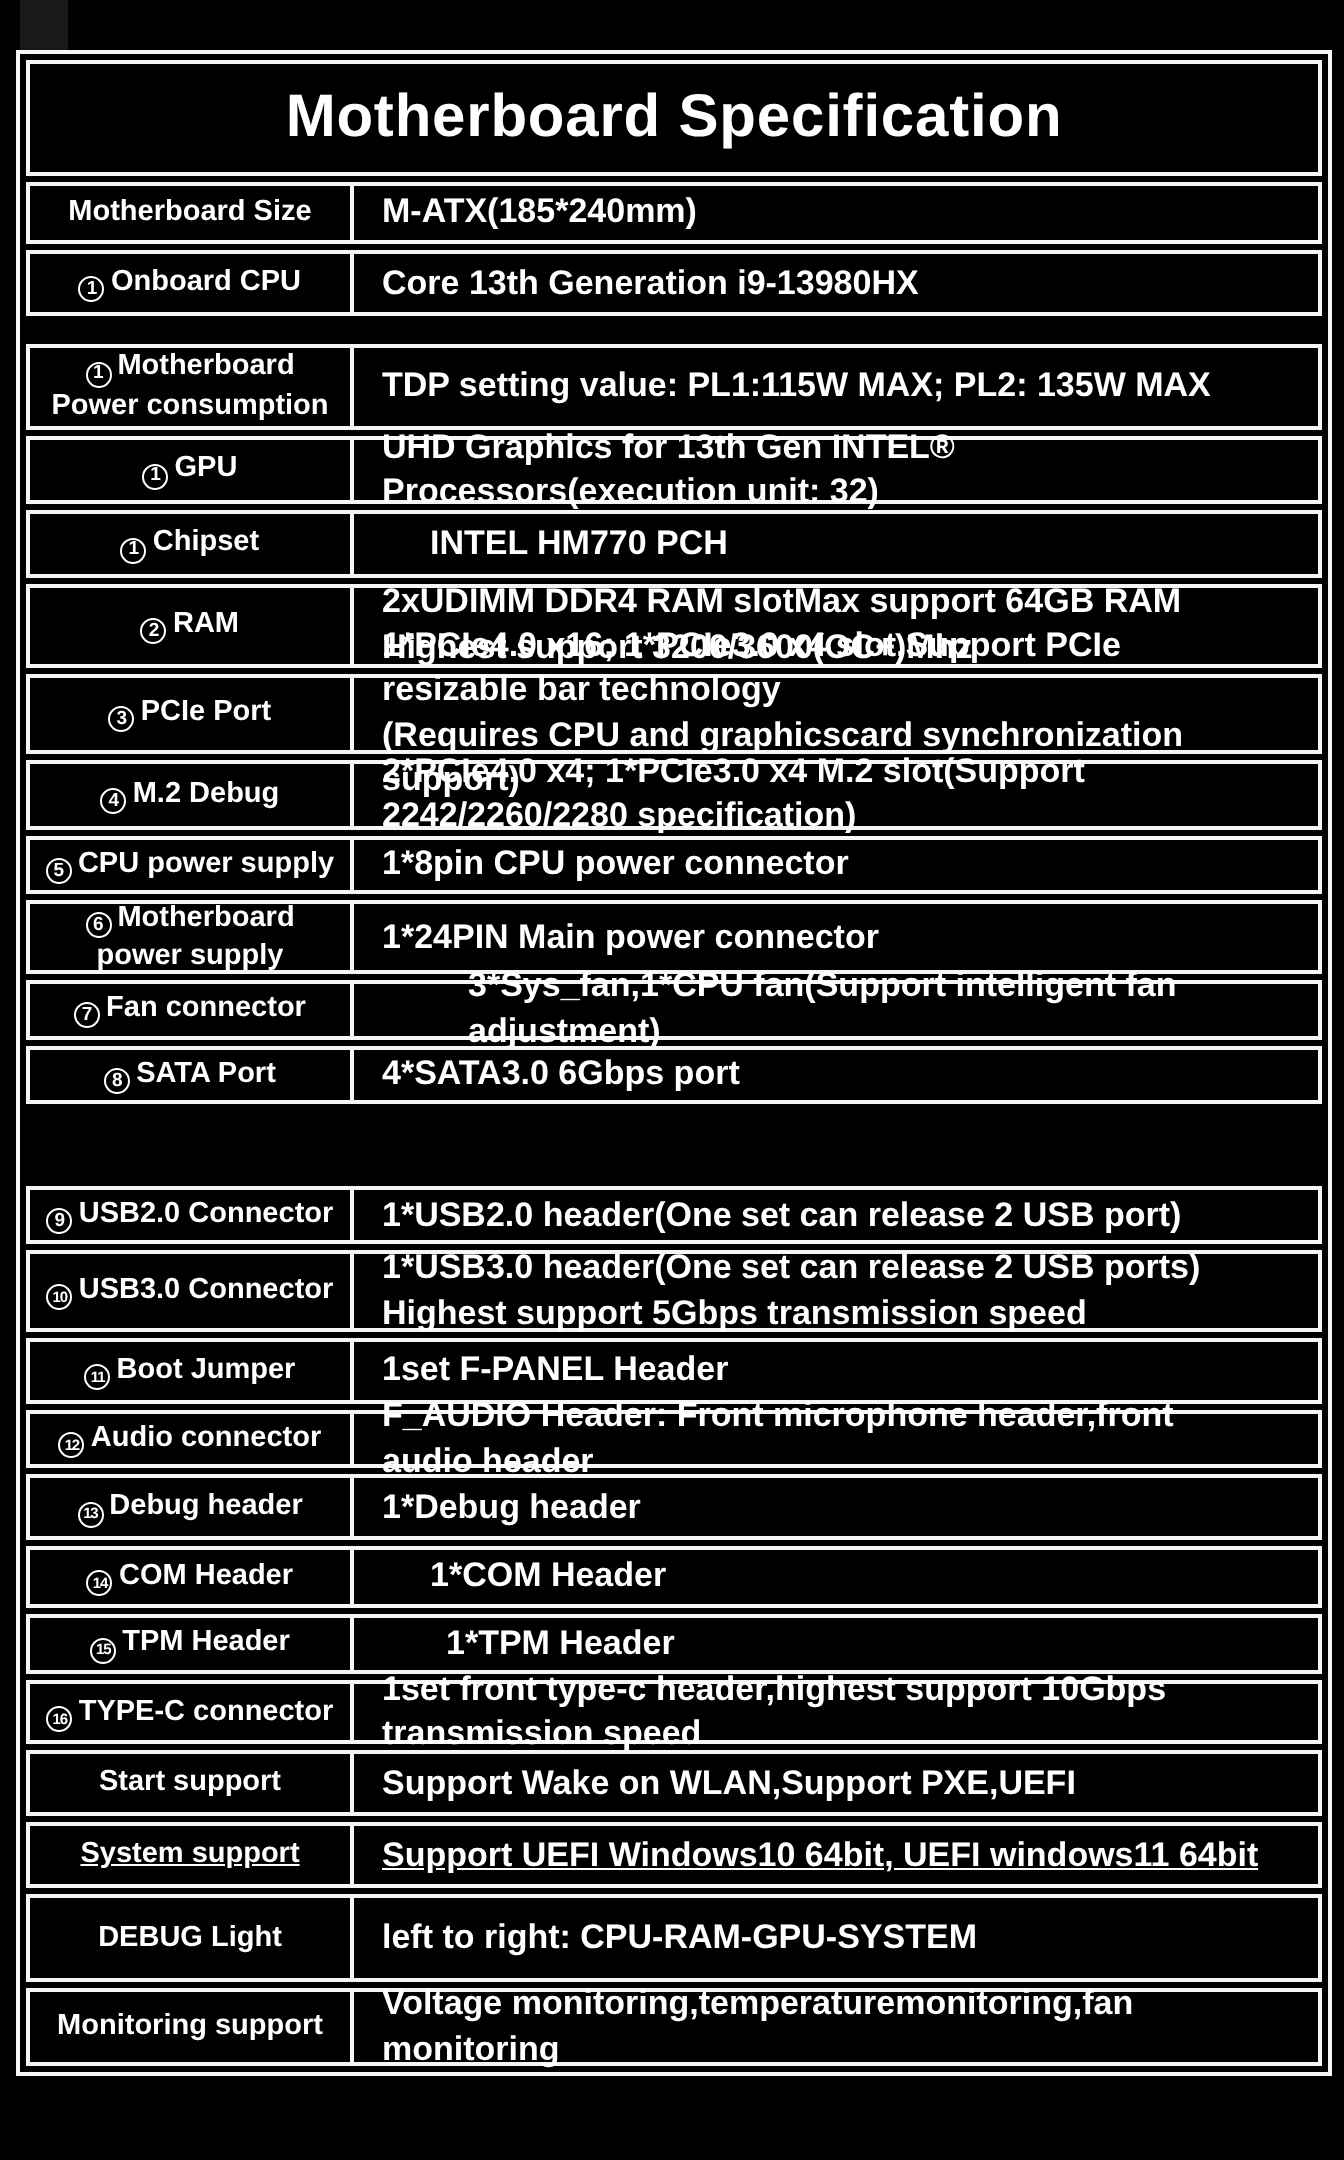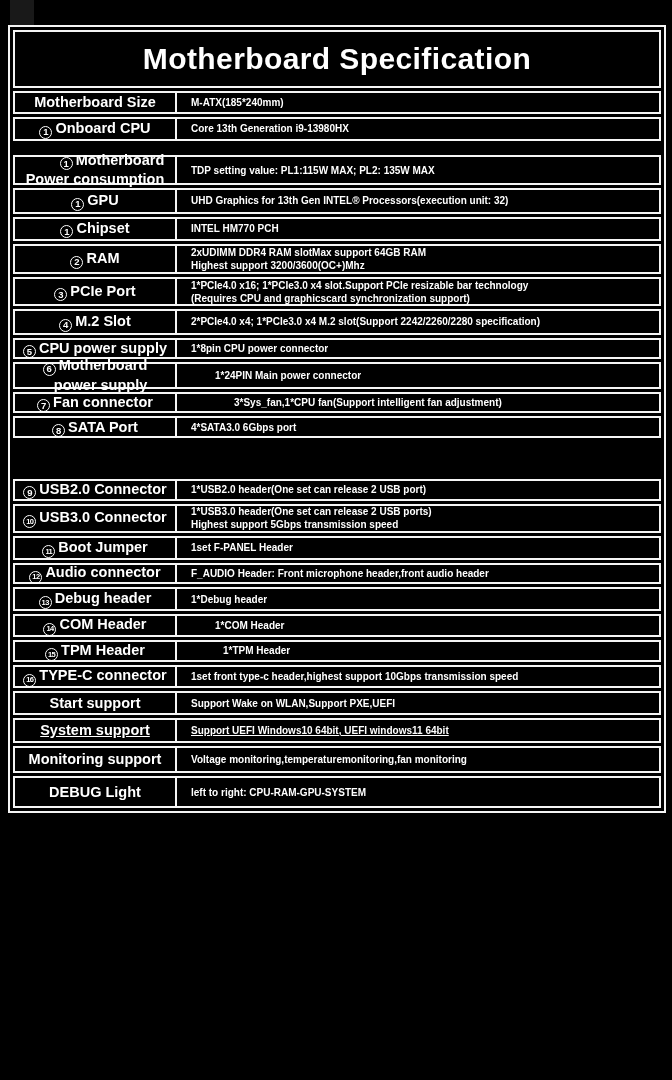--- a/index.html
+++ b/index.html
@@ -11,21 +11,21 @@
     font-family:"Liberation Sans", sans-serif;
     font-weight:700;
     color:#fff;
     -webkit-font-smoothing:antialiased;
   }
   .smudge{
     position:absolute;left:10px;top:0;width:24px;height:26px;
     background:#191919;
   }
   .table-outer{
-    position:absolute;left:8px;top:25px;width:658px;height:788px;
+    position:absolute;left:8px;top:25px;width:658px;height:1013px;
     box-sizing:border-box;
     border:2px solid #f5f5f5;
     padding:3px;
     display:flex;flex-direction:column;
     gap:3px;
   }
   .title-row{
     flex:0 0 58px;
     box-sizing:border-box;
     border:2px solid #f5f5f5;
@@ -38,21 +38,21 @@
     border:2px solid #f5f5f5;
     display:flex;
     align-items:stretch;
     min-height:0;
   }
   .cell-label{
     flex:0 0 162px;
     box-sizing:border-box;
     border-right:2px solid #f5f5f5;
     display:flex;align-items:center;justify-content:center;
-    text-align:right;
+    text-align:center;
     padding:2px 7px;
     font-size:14.5px;
     line-height:1.32;
   }
   .lbl-text{
     white-space:pre-line;
   }
   .circ{
     display:inline-flex;align-items:center;justify-content:center;
     width:13px;height:13px;
@@ -61,21 +61,21 @@
     margin-right:3px;
     vertical-align:-2px;
     box-sizing:border-box;
   }
   .circ:empty{display:none;}
   .circ.two-digit{font-size:7.5px;letter-spacing:-0.6px;}
   .cell-value{
     flex:1 1 auto;
     display:flex;align-items:center;
     padding:2px 26px 2px 14px;
-    font-size:10px;
+    font-size:17px;
     line-height:1.32;
     white-space:pre-line;
   }
 </style>
 </head>
 <body>
 
 <div id="screen">
   <div class="smudge"></div>
   <div class="table-outer">
@@ -99,21 +99,21 @@
 Power consumption</span></span>
     </div>
     <div class="cell-value">TDP setting value: PL1:115W MAX; PL2: 135W MAX</div>
   </div>
       <div class="row" style="flex: 1 1 38px;">
     <div class="cell-label">
       <span class="lbl-wrap"><span class="circ">1</span><span class="lbl-text">GPU</span></span>
     </div>
     <div class="cell-value">UHD Graphics for 13th Gen INTEL® Processors(execution unit: 32)</div>
   </div>
-      <div class="row" style="flex: 1 1 36px;">
+      <div class="row" style="flex: 1 1 36px; gap: 24px;">
     <div class="cell-label">
       <span class="lbl-wrap"><span class="circ">1</span><span class="lbl-text">Chipset</span></span>
     </div>
     <div class="cell-value">INTEL HM770 PCH</div>
   </div>
       <div class="row" style="flex: 1 1 46px;">
     <div class="cell-label">
       <span class="lbl-wrap"><span class="circ">2</span><span class="lbl-text">RAM</span></span>
     </div>
     <div class="cell-value">2xUDIMM DDR4 RAM slotMax support 64GB RAM
@@ -121,31 +121,31 @@
   </div>
       <div class="row" style="flex: 1 1 44px;">
     <div class="cell-label">
       <span class="lbl-wrap"><span class="circ">3</span><span class="lbl-text">PCIe Port</span></span>
     </div>
     <div class="cell-value">1*PCIe4.0 x16; 1*PCIe3.0 x4 slot.Support PCIe resizable bar technology
 (Requires CPU and graphicscard synchronization support)</div>
   </div>
       <div class="row" style="flex: 1 1 38px;">
     <div class="cell-label">
-      <span class="lbl-wrap"><span class="circ">4</span><span class="lbl-text">M.2 Slot</span></span>
+      <span class="lbl-wrap"><span class="circ">4</span><span class="lbl-text">M.2 Debug</span></span>
     </div>
     <div class="cell-value">2*PCIe4.0 x4; 1*PCIe3.0 x4 M.2 slot(Support 2242/2260/2280 specification)</div>
   </div>
       <div class="row" style="flex: 1 1 32px;">
     <div class="cell-label">
       <span class="lbl-wrap"><span class="circ">5</span><span class="lbl-text">CPU power supply</span></span>
     </div>
     <div class="cell-value">1*8pin CPU power connector</div>
   </div>
-      <div class="row" style="flex: 1 1 40px; gap: 24px;">
+      <div class="row" style="flex: 1 1 40px;">
     <div class="cell-label">
       <span class="lbl-wrap"><span class="circ">6</span><span class="lbl-text">Motherboard
 power supply</span></span>
     </div>
     <div class="cell-value">1*24PIN Main power connector</div>
   </div>
       <div class="row" style="flex: 1 1 32px; gap: 43px;">
     <div class="cell-label">
       <span class="lbl-wrap"><span class="circ">7</span><span class="lbl-text">Fan connector</span></span>
     </div>
@@ -211,26 +211,26 @@
       <span class="lbl-wrap"><span class="lbl-text">Start support</span></span>
     </div>
     <div class="cell-value">Support Wake on WLAN,Support PXE,UEFI</div>
   </div>
       <div class="row" style="flex: 1 1 36px; text-decoration: underline;">
     <div class="cell-label">
       <span class="lbl-wrap"><span class="lbl-text">System support</span></span>
     </div>
     <div class="cell-value">Support UEFI Windows10 64bit, UEFI windows11 64bit</div>
   </div>
+      <div class="row" style="flex: 1 1 48px;">
+    <div class="cell-label">
+      <span class="lbl-wrap"><span class="lbl-text">DEBUG Light</span></span>
+    </div>
+    <div class="cell-value">left to right: CPU-RAM-GPU-SYSTEM</div>
+  </div>
       <div class="row" style="flex: 1 1 42px;">
     <div class="cell-label">
       <span class="lbl-wrap"><span class="lbl-text">Monitoring support</span></span>
     </div>
     <div class="cell-value">Voltage monitoring,temperaturemonitoring,fan monitoring</div>
-  </div>
-      <div class="row" style="flex: 1 1 48px;">
-    <div class="cell-label">
-      <span class="lbl-wrap"><span class="lbl-text">DEBUG Light</span></span>
-    </div>
-    <div class="cell-value">left to right: CPU-RAM-GPU-SYSTEM</div>
   </div>
     </div>
 </div>
 
 </body></html>

